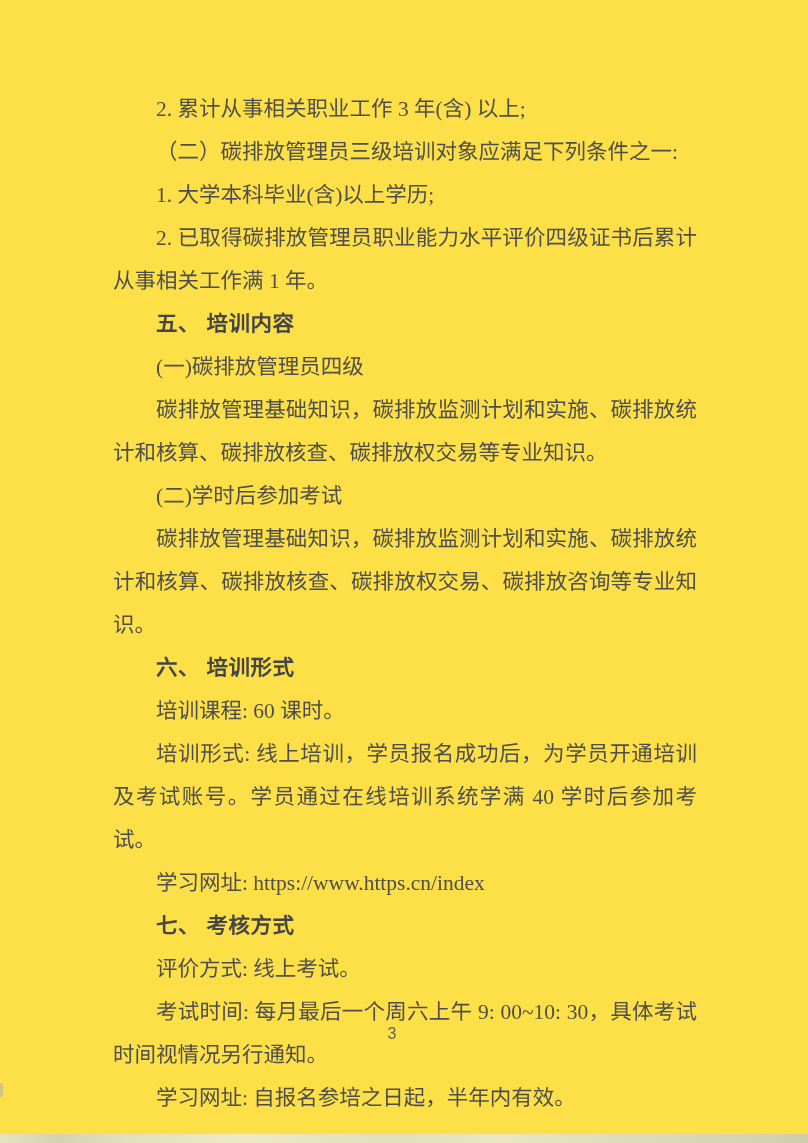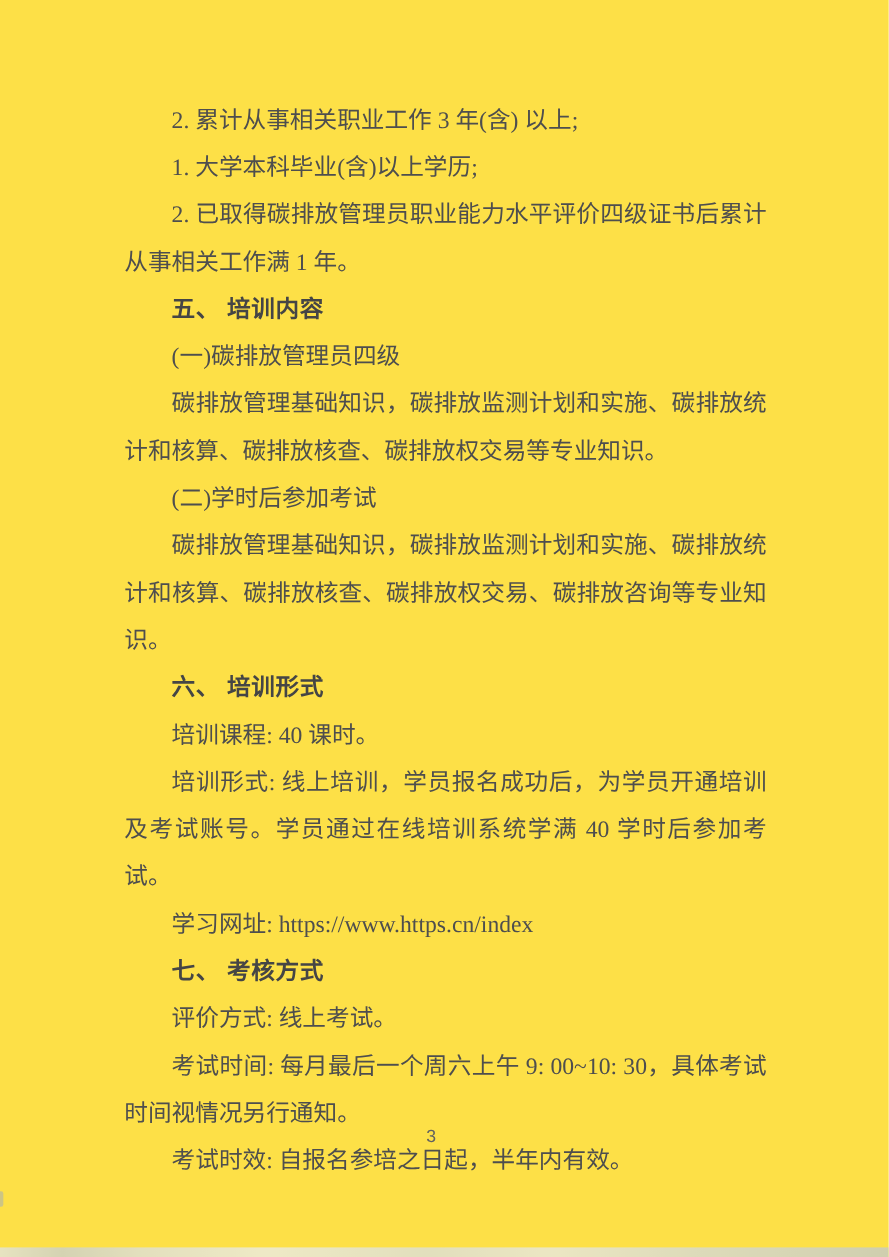--- a/index.html
+++ b/index.html
@@ -70,32 +70,33 @@
     opacity: 0.55;
     border-radius: 0 2px 2px 0;
   }
 </style>
 </head>
 <body>
 
 <div class="page">
   <div class="doc-body" id="doc-body">
       <p class="line paragraph">2. 累计从事相关职业工作 3 年(含) 以上;</p>
+      <p class="line paragraph">（二）碳排放管理员三级培训对象应满足下列条件之一:</p>
       <p class="line paragraph">1. 大学本科毕业(含)以上学历;</p>
       <p class="line paragraph">2. 已取得碳排放管理员职业能力水平评价四级证书后累计从事相关工作满 1 年。</p>
       <p class="line heading">五、 培训内容</p>
       <p class="line paragraph">(一)碳排放管理员四级</p>
       <p class="line paragraph">碳排放管理基础知识，碳排放监测计划和实施、碳排放统计和核算、碳排放核查、碳排放权交易等专业知识。</p>
       <p class="line paragraph">(二)学时后参加考试</p>
       <p class="line paragraph">碳排放管理基础知识，碳排放监测计划和实施、碳排放统计和核算、碳排放核查、碳排放权交易、碳排放咨询等专业知识。</p>
       <p class="line heading">六、 培训形式</p>
-      <p class="line paragraph">培训课程: 40 课时。</p>
+      <p class="line paragraph">培训课程: 60 课时。</p>
       <p class="line paragraph">培训形式: 线上培训，学员报名成功后，为学员开通培训及考试账号。学员通过在线培训系统学满 40 学时后参加考试。</p>
       <p class="line paragraph">学习网址: https://www.https.cn/index</p>
       <p class="line heading">七、 考核方式</p>
       <p class="line paragraph">评价方式: 线上考试。</p>
       <p class="line paragraph">考试时间: 每月最后一个周六上午 9: 00~10: 30，具体考试时间视情况另行通知。</p>
-      <p class="line paragraph">考试时效: 自报名参培之日起，半年内有效。</p>
+      <p class="line paragraph">学习网址: 自报名参培之日起，半年内有效。</p>
     </div>
   <div class="page-number">3</div>
   <div class="scan-left-tick"></div>
   <div class="scan-bottom-edge"></div>
 </div>
 
 </body></html>

